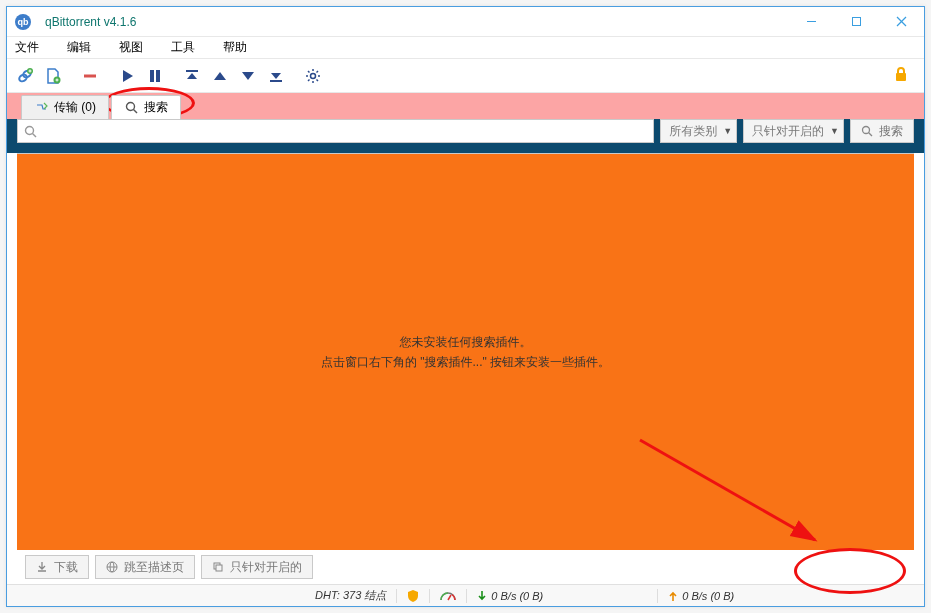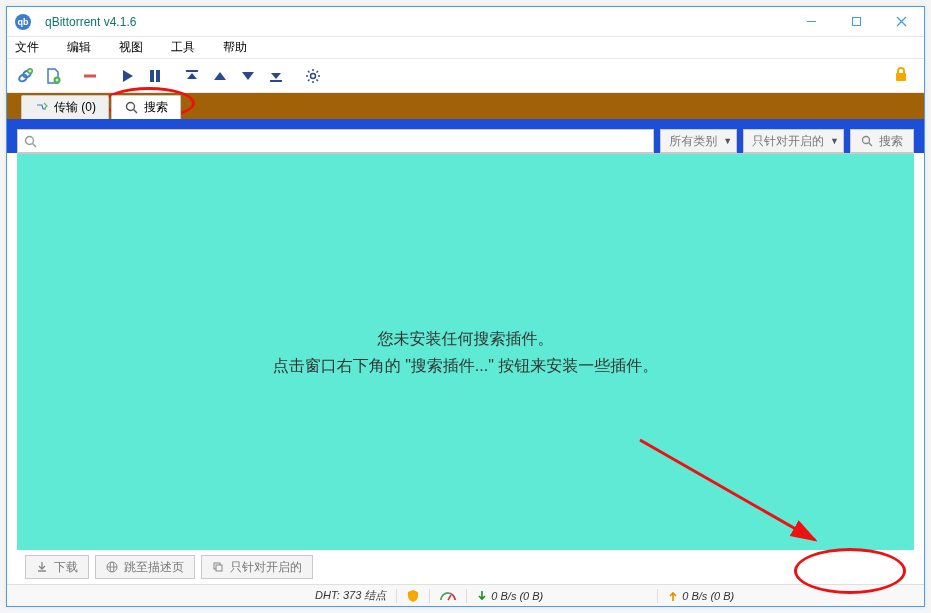--- a/index.html
+++ b/index.html
@@ -39,38 +39,38 @@
     .toolbar {
       height: 34px; display: flex; align-items: center; gap: 4px;
       padding: 0 6px; border-bottom: 1px solid #e8e8e8;
     }
     .tb-btn { width: 24px; height: 24px; display: flex; align-items: center; justify-content: center; cursor: pointer; }
     .tb-sep { width: 1px; height: 18px; background: transparent; margin: 0 2px; }
     .lock-icon { margin-left: auto; margin-right: 8px; color: #f6a800; }
     
     .tabstrip {
       height: 26px; display: flex; align-items: flex-end;
-      padding-left: 14px; background: #a16207;
+      padding-left: 14px; background: #fca5a5;
       position: relative;
     }
     .tab {
       height: 24px; padding: 0 12px; display: flex; align-items: center; gap: 6px;
       font-size: 12px; border: 1px solid #c9c9c9; border-bottom: none;
       background: #f0f0f0; margin-right: 2px; cursor: pointer;
       border-top-left-radius: 2px; border-top-right-radius: 2px;
       position: relative; z-index: 2;
     }
     .tab.active { background: #fff; }
     .tab-icon { width: 14px; height: 14px; display: inline-flex; align-items: center; justify-content: center; }
     .tab-circle1 { position: absolute; z-index:1; left: 96px; top: -6px; width: 92px; height: 32px; border: 3px solid #e11; border-radius: 50%; pointer-events: none; }
     .tab-circle2 { position: absolute; z-index:1; right: 18px; bottom: 12px; width: 112px; height: 46px; border: 3px solid #e11; border-radius: 50%; pointer-events: none; }
     
     .searchrow {
-      height: 34px; display: flex; align-items: flex-end; gap: 6px;
-      padding: 0 10px; background: #1d4ed8;
+      height: 34px; display: flex; align-items: flex-start; gap: 6px;
+      padding: 0 10px; background: #0c4a6e;
     }
     .search-field {
       flex: 1; height: 24px; border: 1px solid #c9c9c9; background: #fff;
       display: flex; align-items: center; padding: 0 6px; gap: 6px;
     }
     .search-field input {
       flex: 1; border: none; outline: none; font-size: 12px; background: transparent;
     }
     .dropdown {
       height: 24px; border: 1px solid #c9c9c9; background: #f4f4f4;
@@ -79,23 +79,23 @@
     }
     .chev-down { font-size: 9px; color: #555; }
     .graybtn {
       height: 24px; border: 1px solid #c9c9c9; background: #f4f4f4;
       padding: 0 10px; font-size: 12px; display: flex; align-items: center; gap: 6px; color: #777;
       cursor: pointer;
     }
     .graybtn.enabled { color: #333; background: #f9f9f9; }
     
     .maincontent {
-      flex: 1; background: #5eead4; border-top: 1px solid #c9c9c9;
+      flex: 1; background: #f97316; border-top: 1px solid #c9c9c9;
       display: flex; align-items: center; justify-content: center;
-      font-size: 16px; color: #333; text-align: center; line-height: 1.7;
+      font-size: 12px; color: #333; text-align: center; line-height: 1.7;
       margin: 0 10px;
     }
     
     .bottomrow {
       height: 34px; display: flex; align-items: center; gap: 6px;
       padding: 0 18px; background: #fff;
     }
     
     .statusbar {
       height: 22px; border-top: 1px solid #e0e0e0; background: #f8f8f8;

